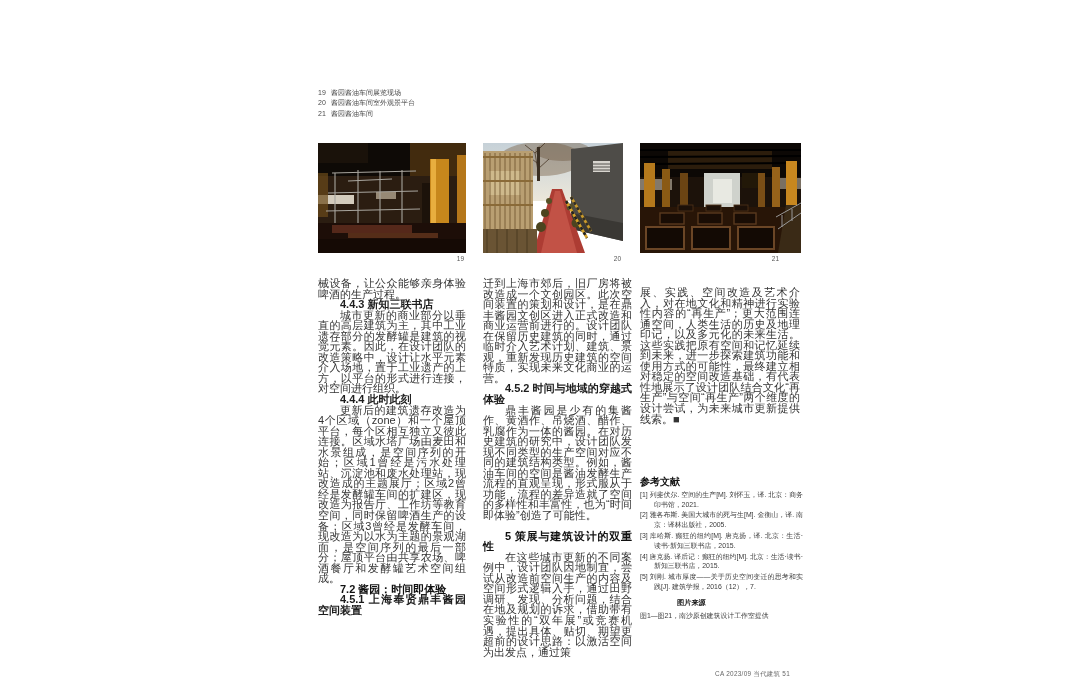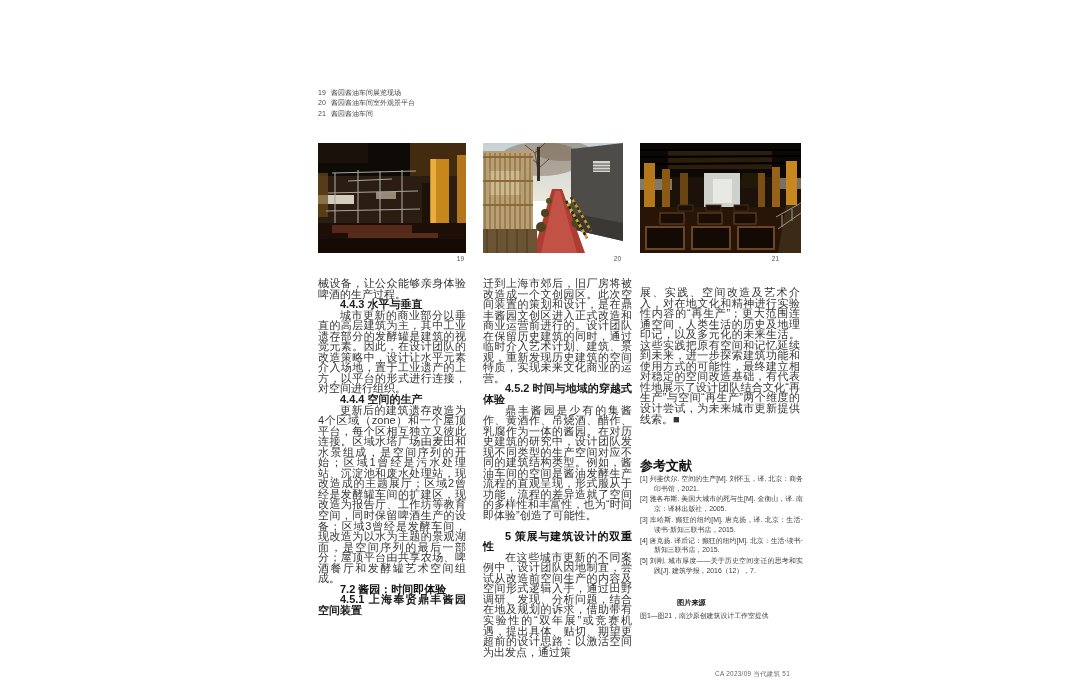--- a/index.html
+++ b/index.html
@@ -26,21 +26,21 @@
   #col1{left:318px;width:148px;}
   #col2{left:483px;width:149px;}
   #col3{left:640px;width:160px;margin-top:9px;}
   .col p{margin:0;text-indent:2em;}
   .col p.cont{text-indent:0;}
   .h-sec{margin:0;font-weight:bold;color:#1d1d1d;text-indent:0;}
   .h-big{margin:0;font-weight:bold;color:#111;text-indent:0;}
   .gap-top{margin-top:10px !important;}
   
   .refs{position:absolute;left:640px;top:461px;width:163px;font-size:6.9px;line-height:9.8px;color:#3a3a3a;text-align:justify;}
-  .refs-title{font-weight:bold;color:#111;margin:0 0 3px 0;font-size:13px;}
+  .refs-title{font-weight:bold;color:#111;margin:16px 0 3px 0;font-size:10px;}
   .ref-item{margin:0 0 1px 0;padding-left:14px;text-indent:-14px;}
   .imgsrc{position:absolute;left:640px;top:598px;width:163px;font-size:6.9px;line-height:9.8px;color:#3a3a3a;}
   .imgsrc-title{font-weight:bold;color:#111;margin:0 0 3px 0;font-size:7.2px;padding-left:37px;}
   
   .footer{position:absolute;left:640px;top:670px;width:150px;text-align:right;
           font-size:6.4px;color:#666;letter-spacing:.3px;}
 </style>
 </head>
 <body>
 
@@ -201,23 +201,23 @@
       <line x1="138" y1="86" x2="161" y2="70"></line>
       <line x1="142" y1="72" x2="142" y2="84"></line>
       <line x1="152" y1="66" x2="152" y2="78"></line>
     </g>
   </svg>
   <span class="fig-num">21</span>
 </div>
 
 <div class="col" id="col1">
   <p class="cont">械设备，让公众能够亲身体验啤酒的生产过程。</p>
-  <p class="h-sec">4.4.3 水平与垂直</p>
+  <p class="h-sec">4.4.3 新知三联书店</p>
   <p>城市更新的商业部分以垂直的高层建筑为主，其中工业遗存部分的发酵罐是建筑的视觉元素。因此，在设计团队的改造策略中，设计让水平元素介入场地，置于工业遗产的上方，以平台的形式进行连接，对空间进行组织。</p>
-  <p class="h-sec">4.4.4 空间的生产</p>
+  <p class="h-sec">4.4.4 此时此刻</p>
   <p>更新后的建筑遗存改造为4个区域（zone）和一个屋顶平台，每个区相互独立又彼此连接。区域水塔广场由麦田和水景组成，是空间序列的开始；区域1曾经是污水处理站、沉淀池和废水处理站，现改造成的主题展厅；区域2曾经是发酵罐车间的扩建区，现改造为报告厅、工作坊等教育空间，同时保留啤酒生产的设备；区域3曾经是发酵车间，现改造为以水为主题的景观湖面，是空间序列的最后一部分；屋顶平台由共享农场、啤酒餐厅和发酵罐艺术空间组成。</p>
   <p class="h-big">7.2 酱园：时间即体验</p>
   <p class="h-sec">4.5.1 上海奉贤鼎丰酱园空间装置</p>
 </div>
 
 <div class="col" id="col2">
   <p class="cont">迁到上海市郊后，旧厂房将被改造成一个文创园区。此次空间装置的策划和设计，是在鼎丰酱园文创区进入正式改造和商业运营前进行的。设计团队在保留历史建筑的同时，通过临时介入艺术计划、建筑、景观，重新发现历史建筑的空间特质，实现未来文化商业的运营。</p>
   <p class="h-sec">4.5.2 时间与地域的穿越式体验</p>
   <p>鼎丰酱园是少有的集酱作、黄酒作、吊烧酒、醋作、乳腐作为一体的酱园。在对历史建筑的研究中，设计团队发现不同类型的生产空间对应不同的建筑结构类型。例如，酱油车间的空间是酱油发酵生产流程的直观呈现，形式服从于功能，流程的差异造就了空间的多样性和丰富性，也为“时间即体验”创造了可能性。</p>
   <p class="h-big gap-top">5 策展与建筑设计的双重性</p>

